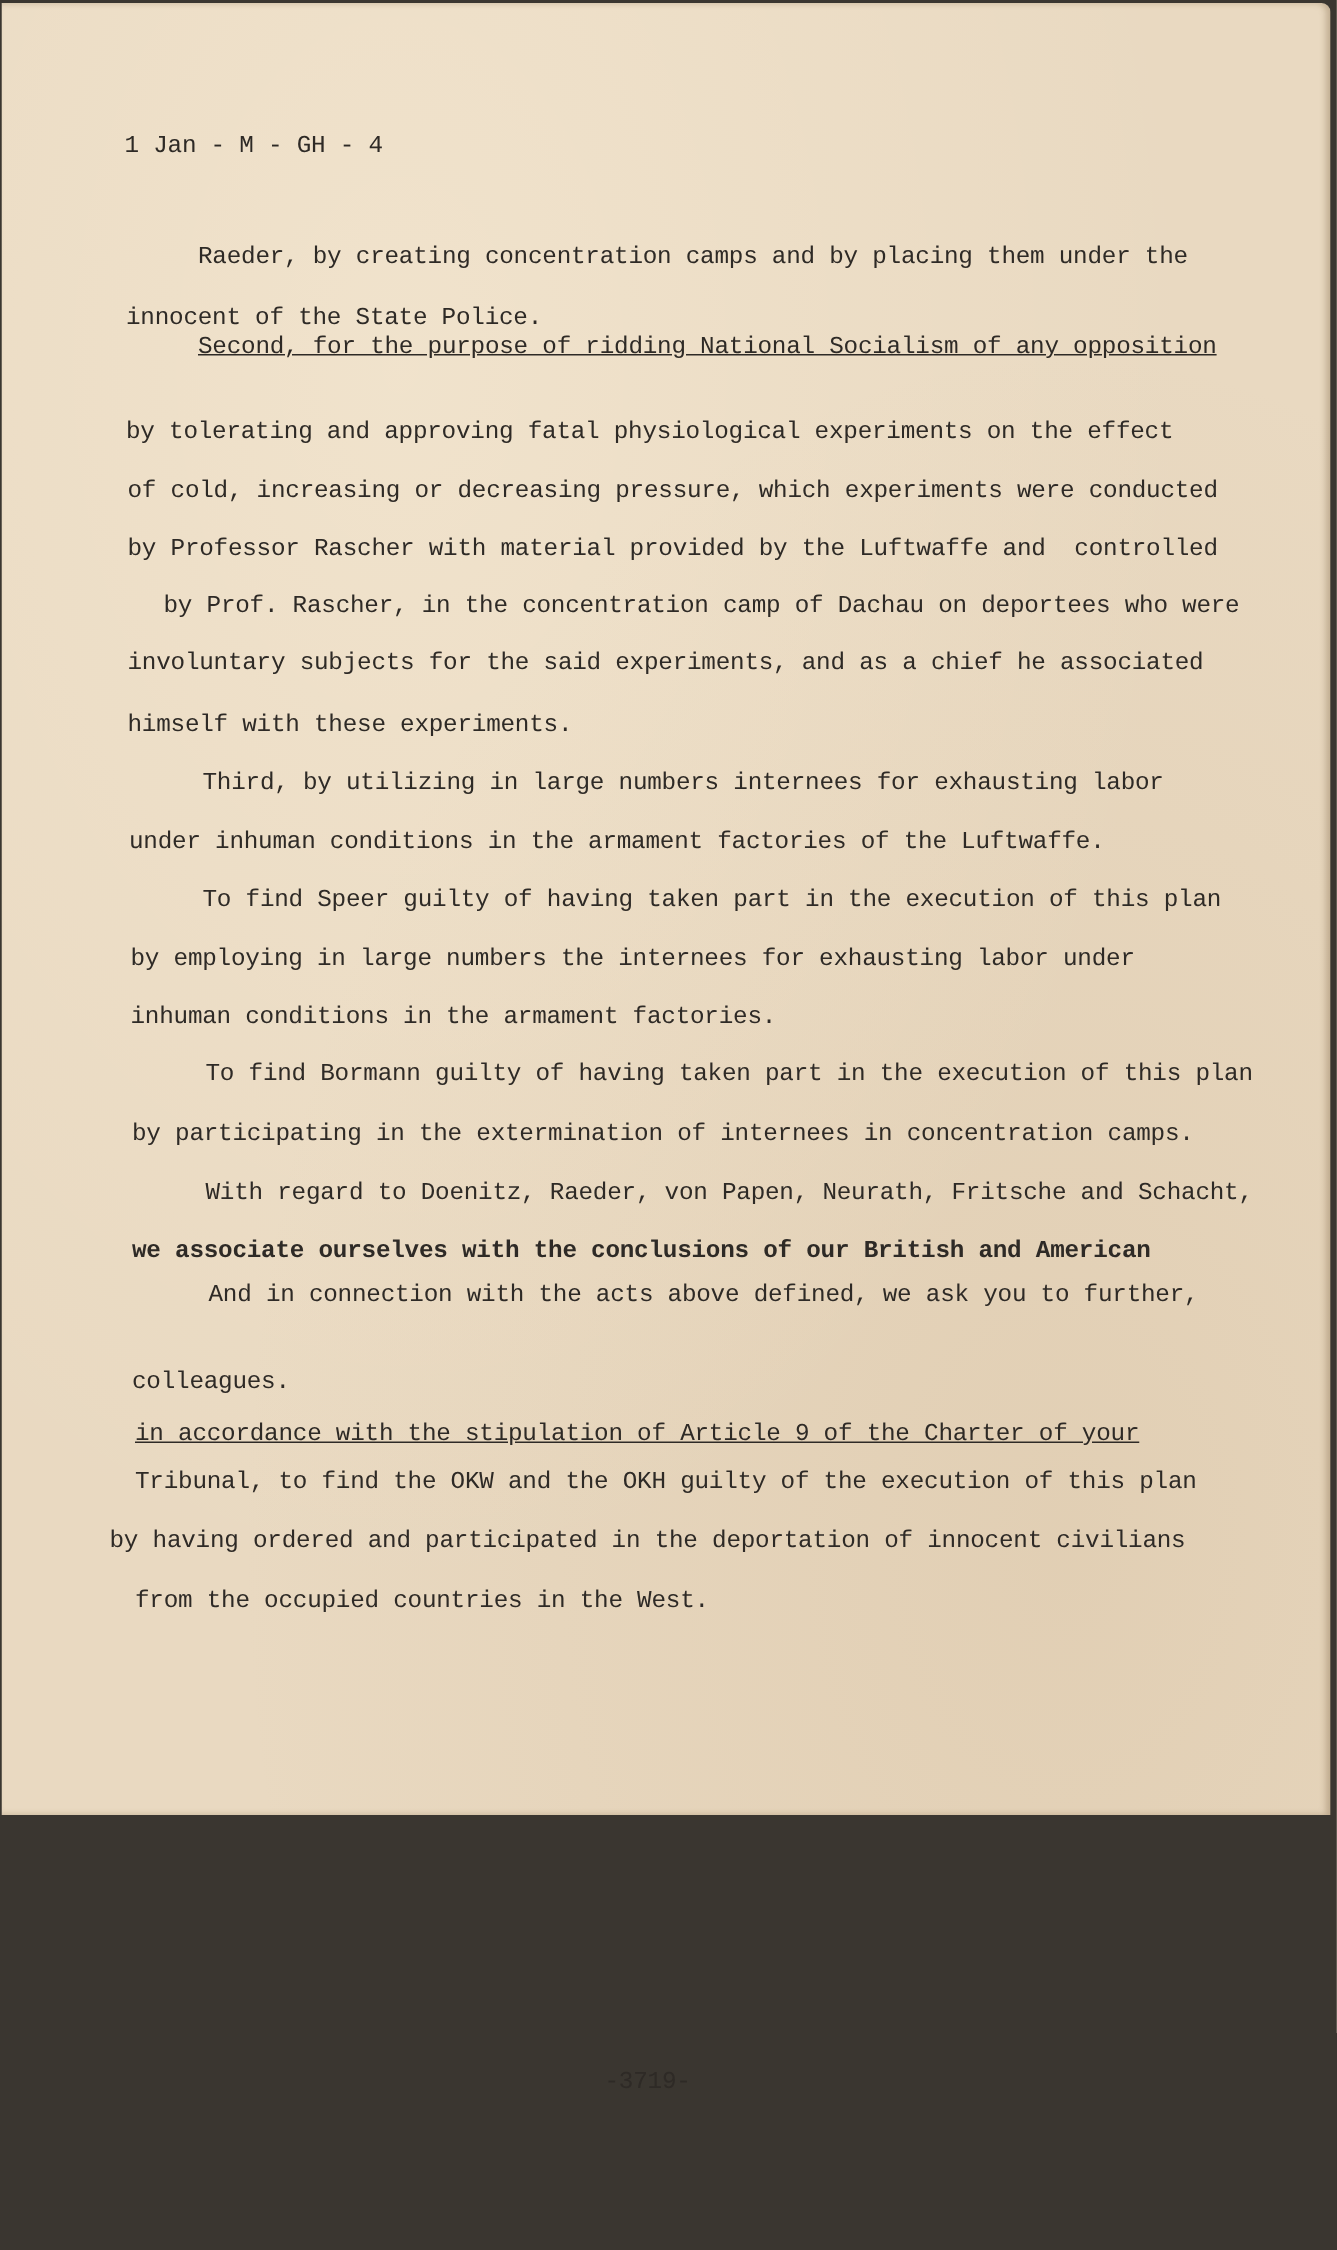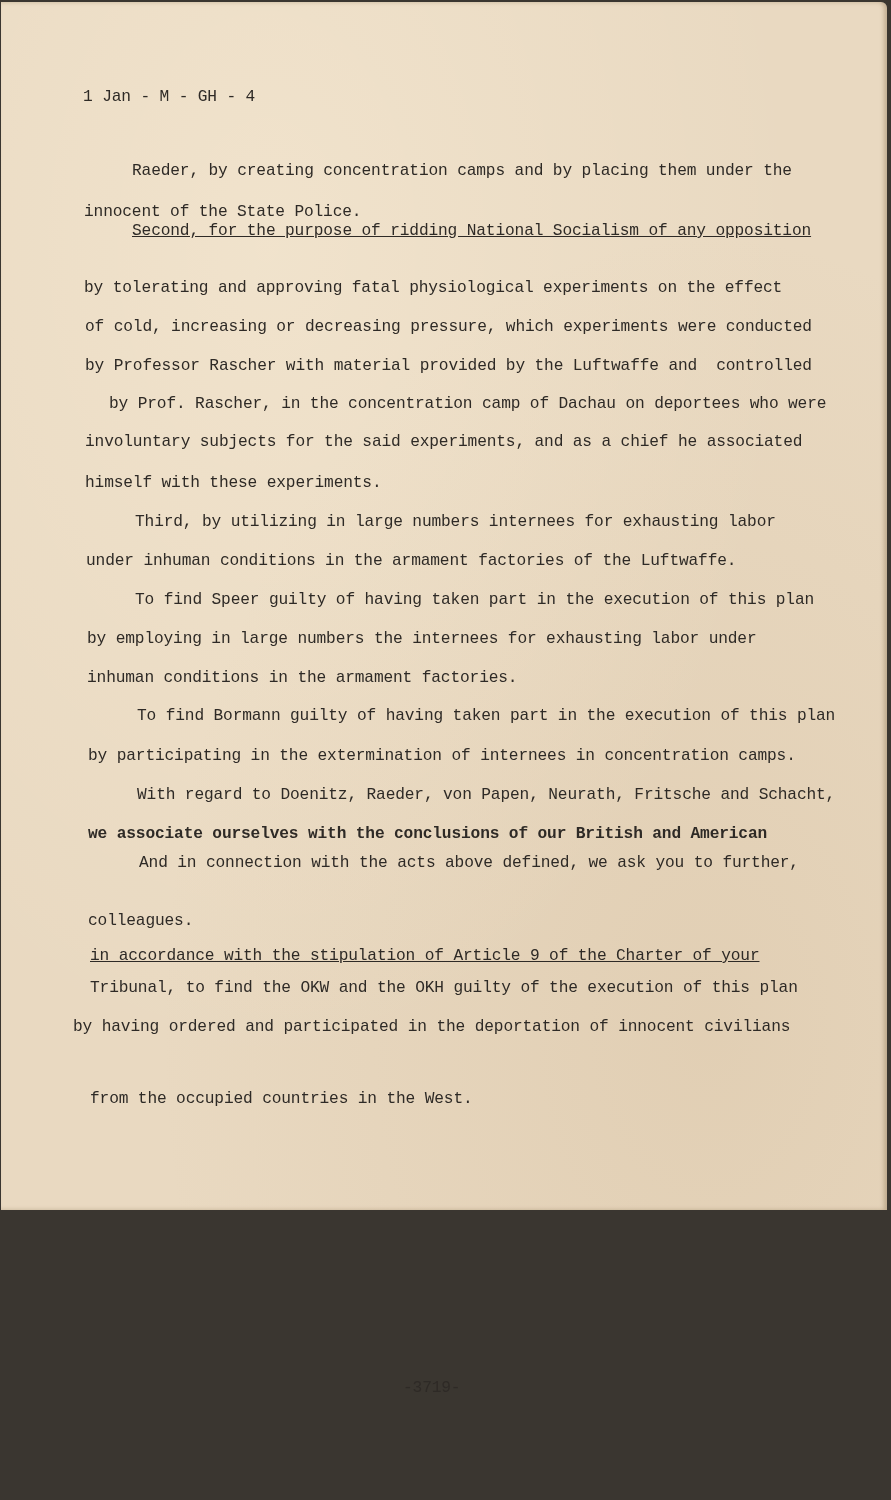--- a/index.html
+++ b/index.html
@@ -84,17 +84,17 @@
     <div class="typed" style="left:136px; top:784px;">With regard to Doenitz, Raeder, von Papen, Neurath, Fritsche and Schacht,</div>
     <div class="typed" style="left:87px; top:823px;font-weight:bold;">we associate ourselves with the conclusions of our British and American</div>
     <div class="typed" style="left:87px; top:862px;margin-top:48px;">colleagues.</div>
   </div>
 
   <div>
     <div class="typed" style="left:138px; top:852px;">And in connection with the acts above defined, we ask you to further,</div>
     <div class="typed" style="left:89px; top:945px;text-decoration:underline;">in accordance with the stipulation of Article 9 of the Charter of your</div>
     <div class="typed" style="left:89px; top:977px;">Tribunal, to find the OKW and the OKH guilty of the execution of this plan</div>
     <div class="typed" style="left:72px; top:1016px;">by having ordered and participated in the deportation of innocent civilians</div>
-    <div class="typed" style="left:89px; top:1056px;margin-top:32px;">from the occupied countries in the West.</div>
+    <div class="typed" style="left:89px; top:1056px;">from the occupied countries in the West.</div>
   </div>
 
   <div class="typed page-number">-3719-</div>
 </div>
 
 </body></html>

